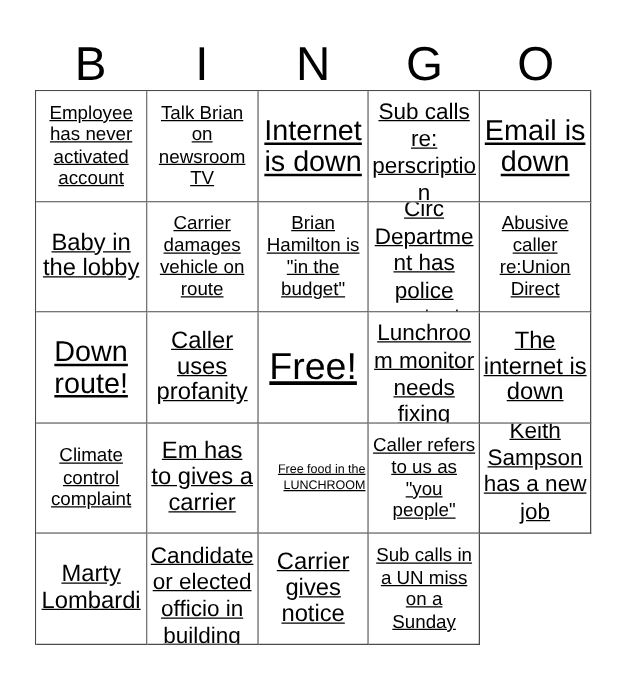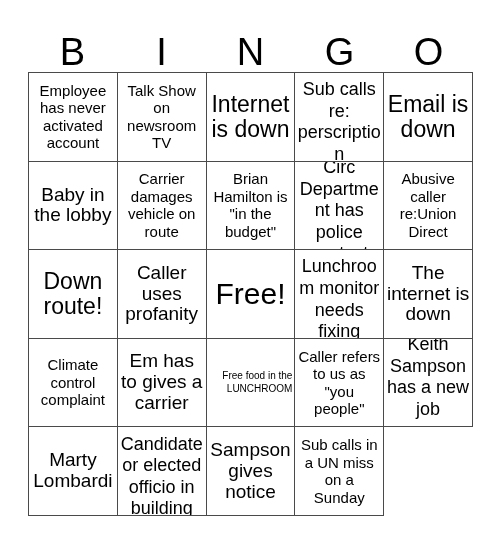--- a/index.html
+++ b/index.html
@@ -47,20 +47,21 @@
     top: 72px;
     width: 445px;
     height: 444px;
     display: grid;
     grid-template-columns: repeat(5, 1fr);
     grid-template-rows: repeat(5, 1fr);
     border-top: 1px solid #4a4a4a;
     border-left: 1px solid #4a4a4a;
     box-sizing: border-box;
     background: #ffffff;
+    text-decoration: underline;
   }
   .cell {
     border-right: 1px solid #4a4a4a;
     border-bottom: 1px solid #4a4a4a;
     box-sizing: border-box;
     display: flex;
     align-items: center;
     justify-content: center;
     text-align: center;
     padding: 1px 2px;
@@ -92,21 +93,21 @@
     <div class="header-letter">N</div>
     <div class="header-letter">G</div>
     <div class="header-letter">O</div>
   </div>
 
   <div id="grid">
       <div class="cell sz-sm">
         <span>Employee has never activated account</span>
       </div>
       <div class="cell sz-sm">
-        <span>Talk Show on newsroom TV</span>
+        <span>Talk Brian on newsroom TV</span>
       </div>
       <div class="cell sz-lg">
         <span>Internet is down</span>
       </div>
       <div class="cell sz-xs">
         <span>Sub calls re: perscription</span>
       </div>
       <div class="cell sz-lg">
         <span>Email is down</span>
       </div>
@@ -155,20 +156,20 @@
       <div class="cell sz-xs">
         <span>Keith Sampson has a new job vacancy</span>
       </div>
       <div class="cell sz-md">
         <span>Marty Lombardi</span>
       </div>
       <div class="cell sz-xs">
         <span>Candidate or elected officio in building</span>
       </div>
       <div class="cell sz-md">
-        <span>Sampson gives notice</span>
+        <span>Carrier gives notice</span>
       </div>
       <div class="cell sz-sm">
         <span>Sub calls in a UN miss on a Sunday</span>
       </div>
     </div>
 
 </div>
 
 </body></html>

